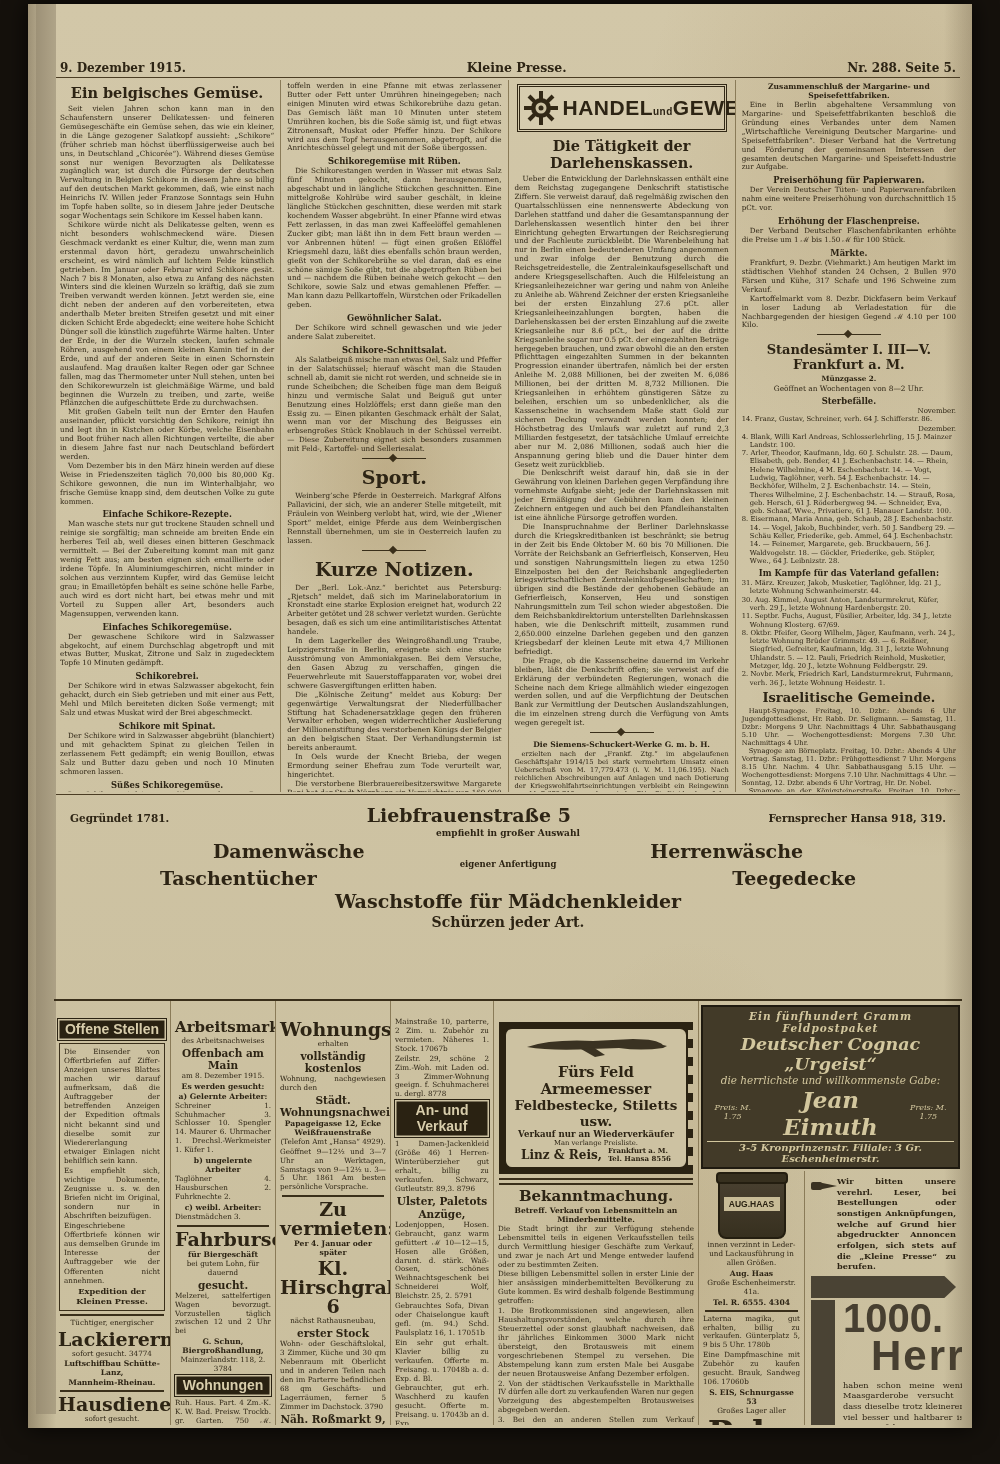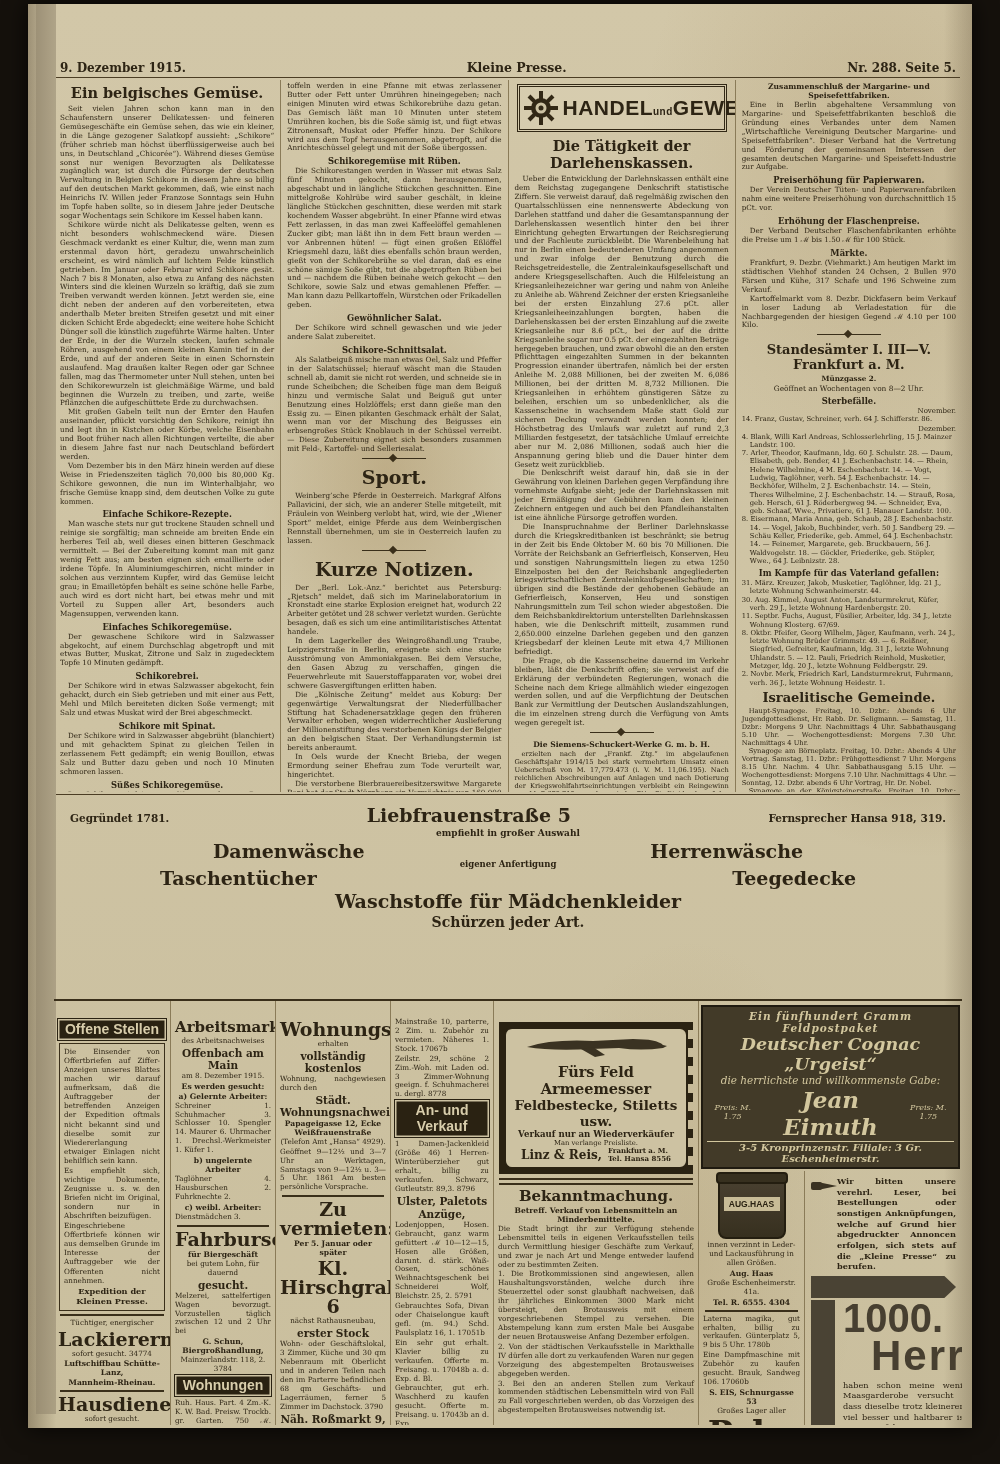--- a/index.html
+++ b/index.html
@@ -302,21 +302,21 @@
           <div class="b-huge">Wohnungsuchende</div>
           <div class="b-adc">erhalten</div>
           <div class="b-med">vollständig kostenlos</div>
           <div class="b-adp">Wohnung, nachgewiesen durch den</div>
           <div class="b-med">Städt. Wohnungsnachweis,</div>
           <div class="b-bcen">Papageigasse 12, Ecke Weißfrauenstraße</div>
           <div class="b-adc">(Telefon Amt „Hansa“ 4929).</div>
           <div class="b-adp">Geöffnet 9—12½ und 3—7 Uhr an Werktagen, Samstags von 9—12½ u. 3—5 Uhr.  1861 Am besten persönliche Vorsprache.</div>
           <div class="b-rule"></div>
           <div class="b-huge">Zu vermieten:</div>
-          <div class="b-bcen">Per 5. Januar oder später</div>
+          <div class="b-bcen">Per 4. Januar oder später</div>
           <div class="b-huge">Kl. Hirschgraben 6</div>
           <div class="b-adc">nächst Rathausneubau,</div>
           <div class="b-med">erster Stock</div>
           <div class="b-adp">Wohn- oder Geschäftslokal, 3 Zimmer, Küche und 30 qm Nebenraum mit Oberlicht und in anderen Teilen nach den im Parterre befindlichen 68 qm Geschäfts- und Lagerräumen, ferner 5 Zimmer im Dachstock.  3790</div>
           <div class="b-med">Näh. Roßmarkt 9, 1.</div>
         </div>
       <div class="cl cD">
         <div>
             <div class="b-adp"><span class="lead">Mainstraße 10, parterre, </span>2 Zim. u. Zubehör zu vermieten. Näheres 1. Stock.  17067b</div>
             <div class="b-adp"><span class="lead">Zeilstr. 29, </span>schöne 2 Zim.-Woh. mit Laden od. 3 Zimmer-Wohnung geeign. f. Schuhmacherei u. dergl.  8778</div>
@@ -347,20 +347,21 @@
               <span>Linz &amp; Reis,</span>
               <small><span>Frankfurt a. M.</span><br><span>Tel. Hansa 8556</span></small>
             </div>
           </div>
         </div>
         <div class="drule"></div>
         <div>
             <div class="b-big">Bekanntmachung.</div>
             <div class="b-bcen">Betreff. Verkauf von Lebensmitteln an Minderbemittelte.</div>
             <div class="b-adp">Die Stadt bringt ihr zur Verfügung stehende Lebensmittel teils in eigenen Verkaufsstellen teils durch Vermittlung hiesiger Geschäfte zum Verkauf, und zwar je nach Art und Menge entweder laufend oder zu bestimmten Zeiten.</div>
+            <div class="b-adp">Diese billigen Lebensmittel sollen in erster Linie der hier ansässigen minderbemittelten Bevölkerung zu Gute kommen. Es wird deshalb folgende Bestimmung getroffen:</div>
             <div class="b-adp">1. Die Brotkommissionen sind angewiesen, allen Haushaltungsvorständen, welche durch ihre Steuerzettel oder sonst glaubhaft nachweisen, daß ihr jährliches Einkommen 3000 Mark nicht übersteigt, den Brotausweis mit einem vorgeschriebenen Stempel zu versehen. Die Abstempelung kann zum ersten Male bei Ausgabe der neuen Brotausweise Anfang Dezember erfolgen.</div>
             <div class="b-adp">2. Von der städtischen Verkaufsstelle in Markthalle IV dürfen alle dort zu verkaufenden Waren nur gegen Vorzeigung des abgestempelten Brotausweises abgegeben werden.</div>
             <div class="b-adp">3. Bei den an anderen Stellen zum Verkauf kommenden städtischen Lebensmitteln wird von Fall zu Fall vorgeschrieben werden, ob das Vorzeigen des abgestempelten Brotausweises notwendig ist.</div>
           </div>
       </div>
       <div class="cl cRight">
         <div class="cognac">
           <div class="cg1">Ein fünfhundert Gramm Feldpostpaket</div>
           <div class="cg2">Deutscher Cognac „Urgeist“</div>
           <div class="cg3">die herrlichste und willkommenste Gabe:</div>

